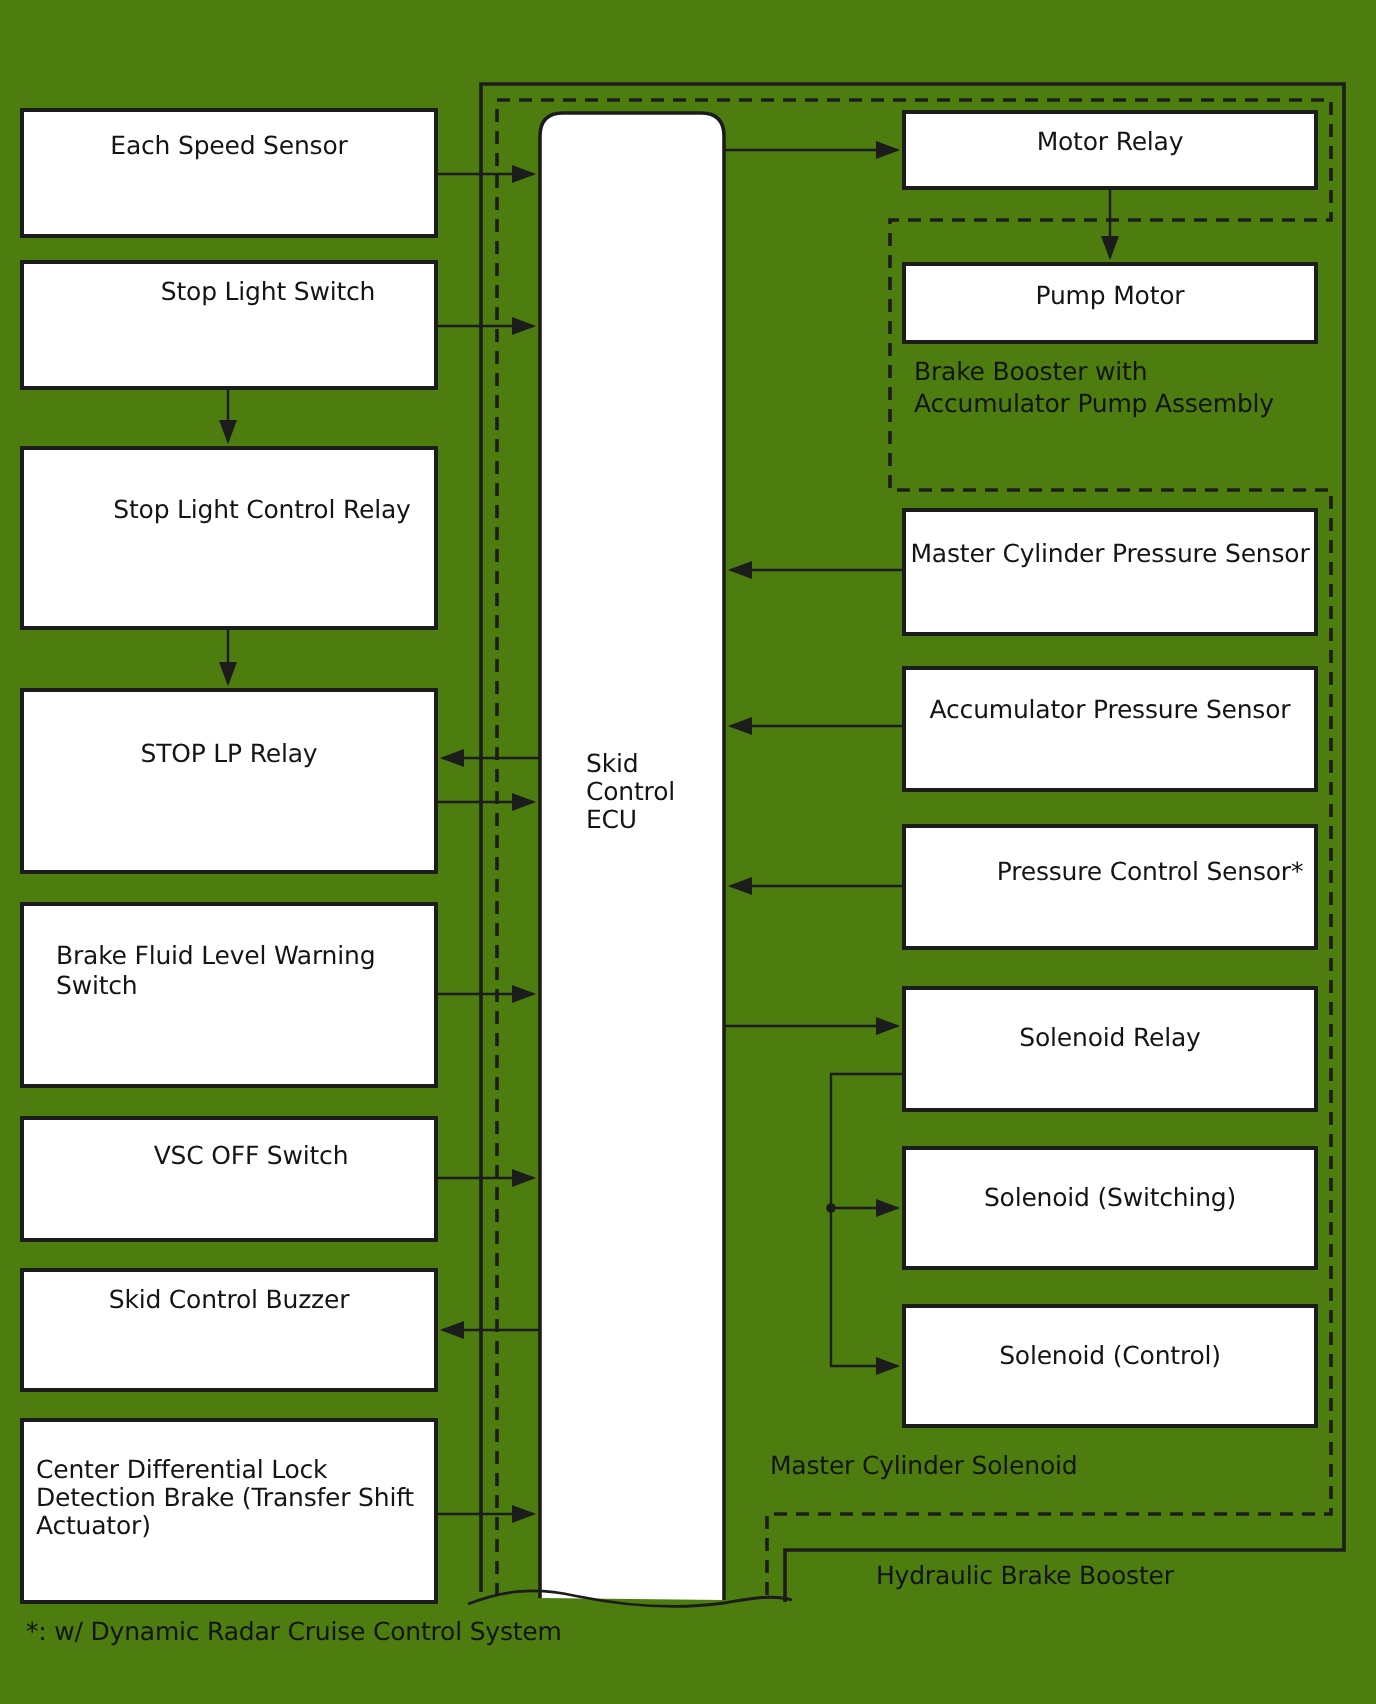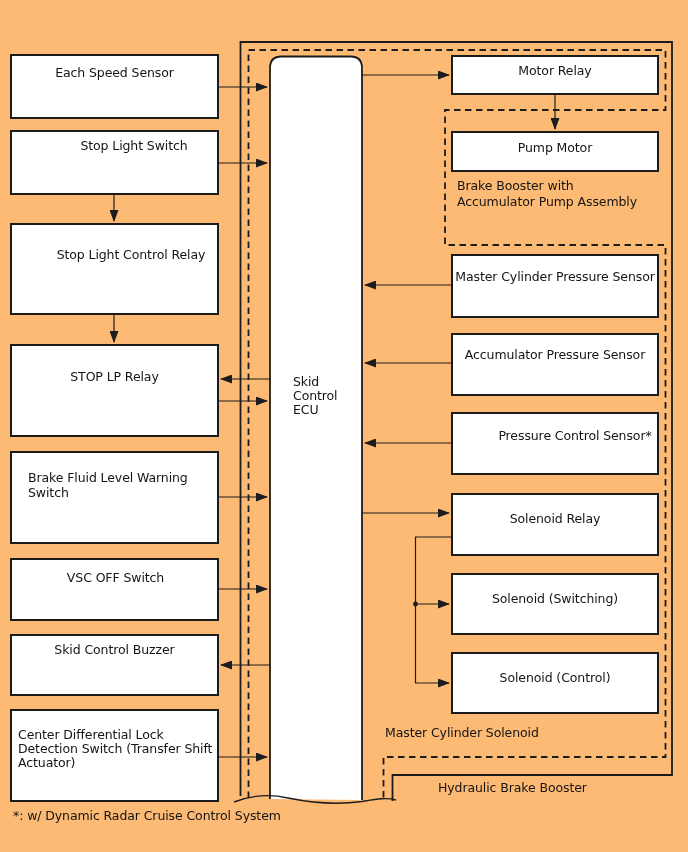--- a/index.html
+++ b/index.html
@@ -1,19 +1,19 @@
 <!DOCTYPE html>
 <html><head>
 <meta charset="utf-8">
 <style>
   html,body{margin:0;padding:0;background:#fff;}
   .stage{
     position:relative;
     width:688px;height:852px;
-    background:#fdba74;
+    background:#4d7c0f;
     font-family:"DejaVu Sans","Liberation Sans",sans-serif;
     color:#141414;
     overflow:hidden;
   }
   .stage svg{position:absolute;left:0;top:0;}
   .lbl{
     position:absolute;
     font-size:12.5px;
     line-height:15px;
     letter-spacing:-0.1px;
@@ -86,26 +86,26 @@
   <div class="lbl ctr" style="left:11px;top:65px;width:207px;">Each Speed Sensor</div>
   <div class="lbl ctr" style="left:11px;top:138px;width:246px;">Stop Light Switch</div>
   <div class="lbl ctr" style="left:11px;top:247px;width:240px;">Stop Light Control Relay</div>
   <div class="lbl ctr" style="left:11px;top:369px;width:207px;">STOP LP Relay</div>
 
   <div class="lbl" style="left:28px;top:470px;">
     <div>Brake Fluid Level Warning</div>
     <div>Switch</div>
   </div>
 
-  <div class="lbl ctr" style="left:10px;top:570px;width:211px;">VSC OFF Switch</div>
+  <div class="lbl ctr" style="left:20px;top:570px;width:211px;">VSC OFF Switch</div>
   <div class="lbl ctr" style="left:11px;top:642px;width:207px;">Skid Control Buzzer</div>
 
   <div class="lbl lh14" style="left:18px;top:728px;">
     <div>Center Differential Lock</div>
-    <div>Detection Switch (Transfer Shift</div>
+    <div>Detection Brake (Transfer Shift</div>
     <div>Actuator)</div>
   </div>
 
   <div class="lbl lh14" style="left:293px;top:375px;">
     <div>Skid</div>
     <div>Control</div>
     <div>ECU</div>
   </div>
 
   <div class="lbl ctr" style="left:452px;top:63px;width:206px;">Motor Relay</div>

